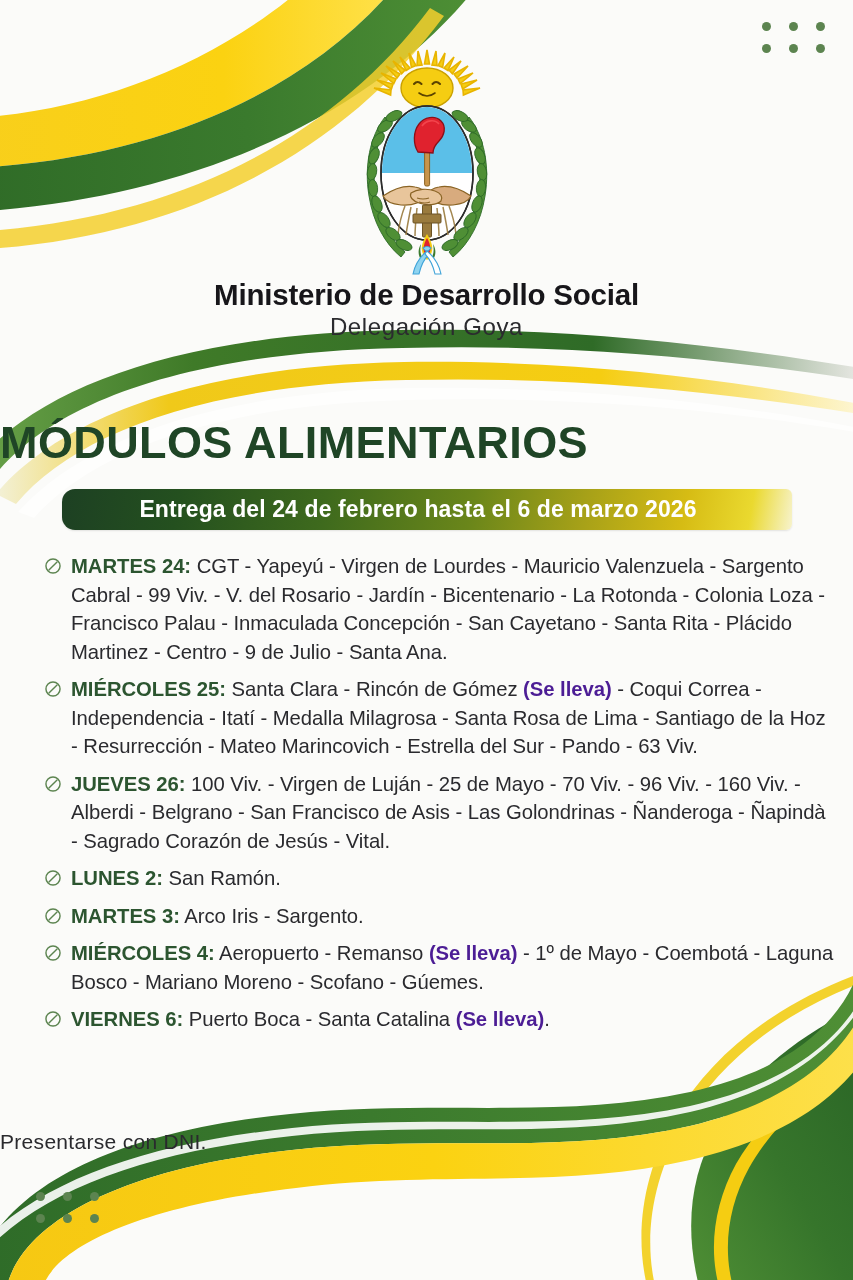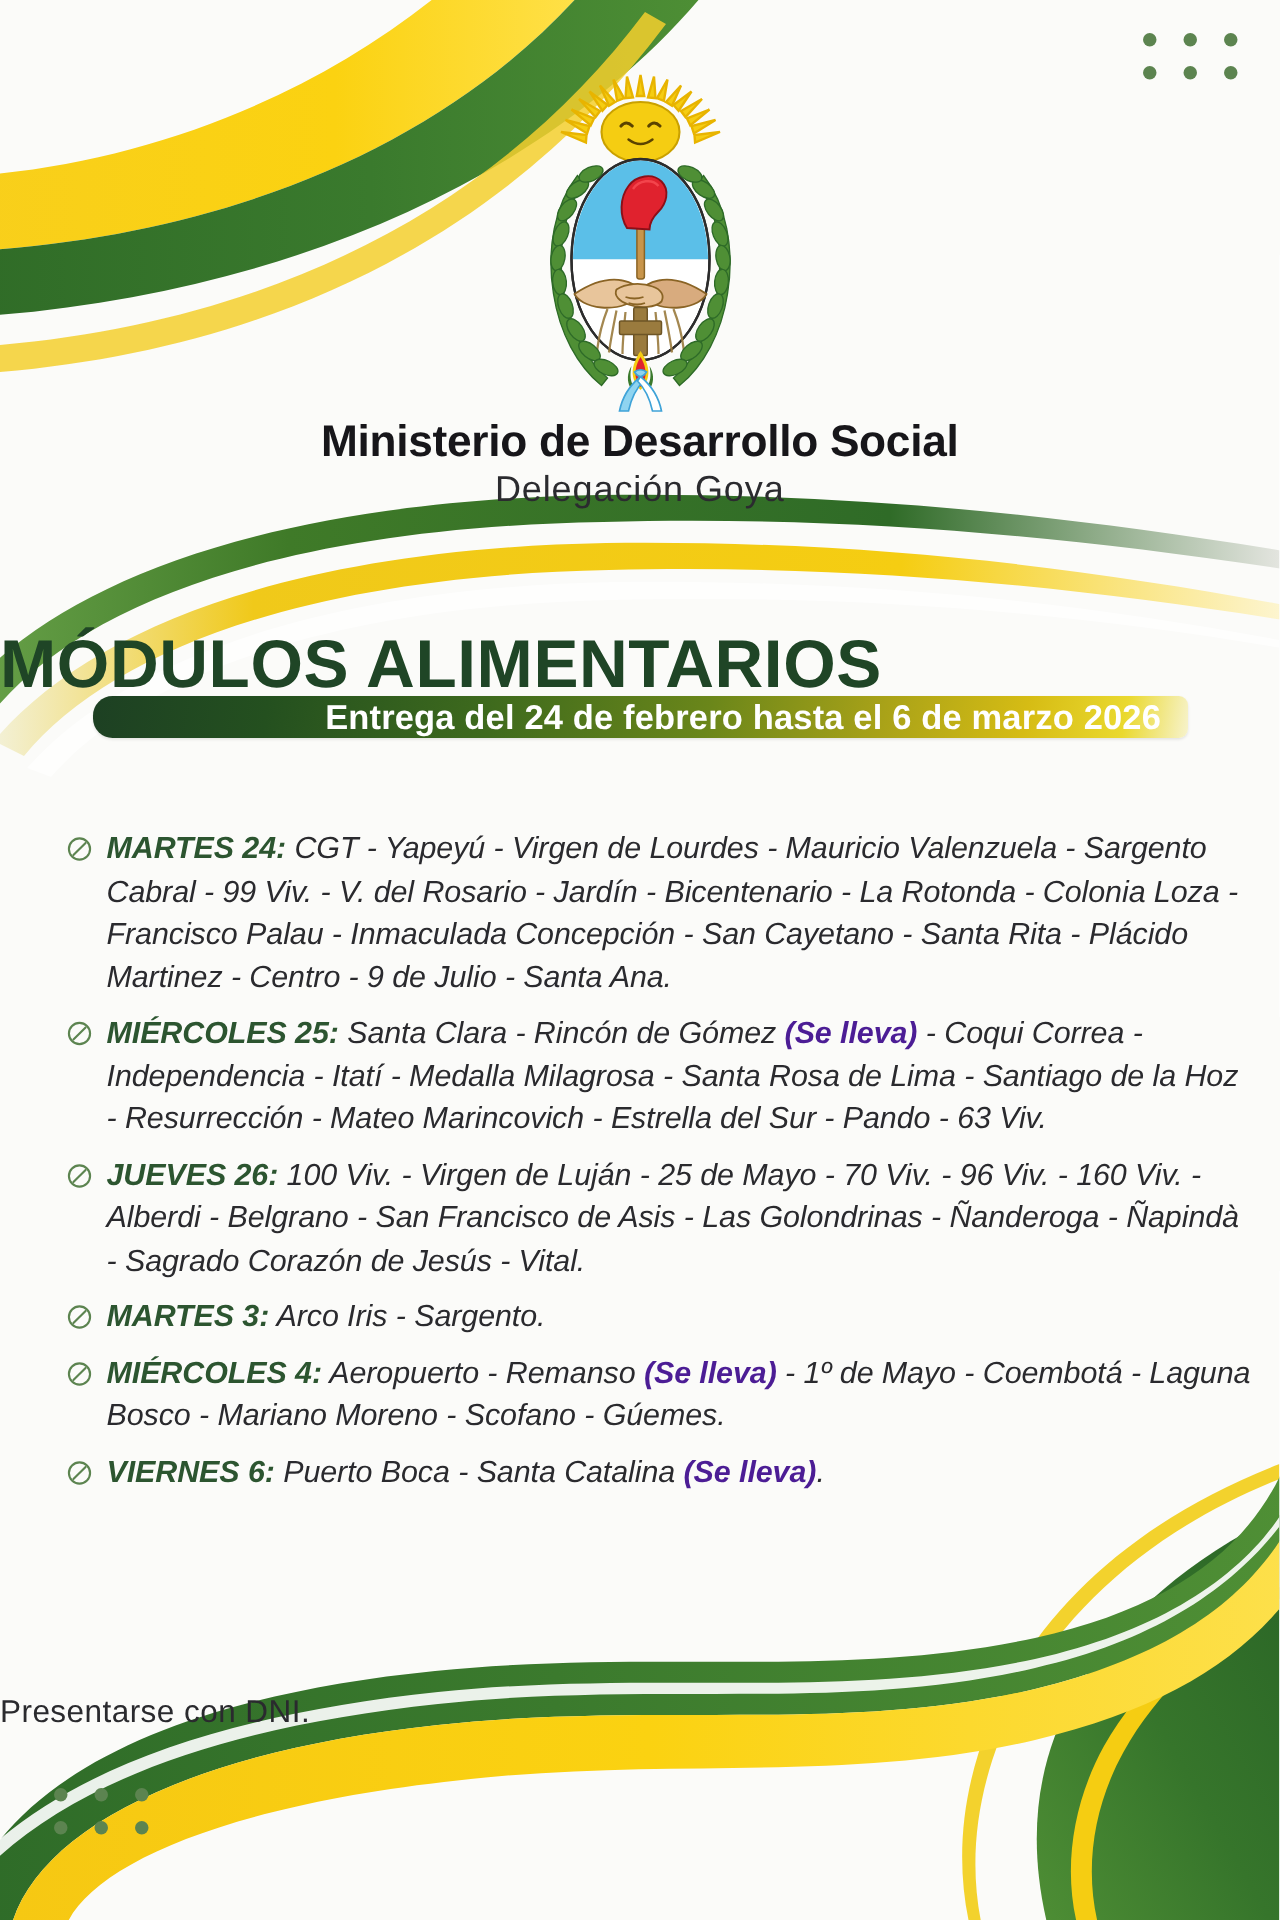--- a/index.html
+++ b/index.html
@@ -83,38 +83,38 @@
     text-align: left;
     font-size: 45px;
     font-weight: bold;
     color: #1f4526;
     letter-spacing: 0.4px;
   }
 
   
   #date-banner {
     position: absolute;
-    top: 464px;
+    top: 489px;
     left: 62px;
     width: 730px;
-    height: 28px;
+    height: 41px;
     border-radius: 13px 6px 6px 13px;
     background: linear-gradient(100deg,
         #1d4023 0%,
         #24501f 16%,
         #3e6a1d 36%,
         #6a861a 56%,
         #a9a218 72%,
         #d6bc14 85%,
         #ead92f 94%,
         #f7f3cd 100%);
     box-shadow: 0 1px 2px rgba(0,0,0,0.10);
     display: flex;
     align-items: center;
-    justify-content: flex-end;
+    justify-content: center;
   }
   #date-banner-text {
     color: #ffffff;
     font-size: 23px;
     font-weight: bold;
     letter-spacing: 0.1px;
     margin-right: 18px;
   }
 
   
@@ -135,21 +135,20 @@
     height: 18px;
     margin-top: 5px;
     margin-right: 9px;
   }
   .entry-text {
     flex: 1 1 auto;
     font-size: 20.3px;
     line-height: 28.5px;
     color: #2a2a2e;
     letter-spacing: -0.05px;
-    font-style: italic;
   }
   .entry-text .day {
     font-weight: bold;
     color: #2c5530;
   }
   .entry-text .pickup {
     font-weight: bold;
     color: #4c1d95;
   }
   #footer-note {
@@ -409,20 +408,27 @@
             <circle cx="12" cy="12" r="9.4" fill="none" stroke="#5c8450" stroke-width="1.9"></circle>
             <path d="M6.6 17.4 L17.4 6.6" fill="none" stroke="#5c8450" stroke-width="1.9" stroke-linecap="round"></path>
           </svg></span>
         <span class="entry-text"><span class="day">JUEVES 26:</span> <span class="places">100 Viv. - Virgen de Luján - 25 de Mayo - 70 Viv. - 96 Viv. - 160 Viv. - Alberdi - Belgrano - San Francisco de Asis - Las Golondrinas - Ñanderoga - Ñapindà - Sagrado Corazón de Jesús - Vital.</span></span>
       </div>
       <div class="entry">
         <span class="check-icon"><svg viewBox="0 0 24 24" xmlns="http://www.w3.org/2000/svg">
             <circle cx="12" cy="12" r="9.4" fill="none" stroke="#5c8450" stroke-width="1.9"></circle>
             <path d="M6.6 17.4 L17.4 6.6" fill="none" stroke="#5c8450" stroke-width="1.9" stroke-linecap="round"></path>
           </svg></span>
+        <span class="entry-text"><span class="day">LUNES 2:</span> <span class="places">San Ramón.</span></span>
+      </div>
+      <div class="entry">
+        <span class="check-icon"><svg viewBox="0 0 24 24" xmlns="http://www.w3.org/2000/svg">
+            <circle cx="12" cy="12" r="9.4" fill="none" stroke="#5c8450" stroke-width="1.9"></circle>
+            <path d="M6.6 17.4 L17.4 6.6" fill="none" stroke="#5c8450" stroke-width="1.9" stroke-linecap="round"></path>
+          </svg></span>
         <span class="entry-text"><span class="day">MARTES 3:</span> <span class="places">Arco Iris - Sargento.</span></span>
       </div>
       <div class="entry">
         <span class="check-icon"><svg viewBox="0 0 24 24" xmlns="http://www.w3.org/2000/svg">
             <circle cx="12" cy="12" r="9.4" fill="none" stroke="#5c8450" stroke-width="1.9"></circle>
             <path d="M6.6 17.4 L17.4 6.6" fill="none" stroke="#5c8450" stroke-width="1.9" stroke-linecap="round"></path>
           </svg></span>
         <span class="entry-text"><span class="day">MIÉRCOLES 4:</span> <span class="places">Aeropuerto - Remanso <b class="pickup">(Se lleva)</b> - 1º de Mayo - Coembotá - Laguna Bosco - Mariano Moreno - Scofano - Gúemes.</span></span>
       </div>
       <div class="entry">

